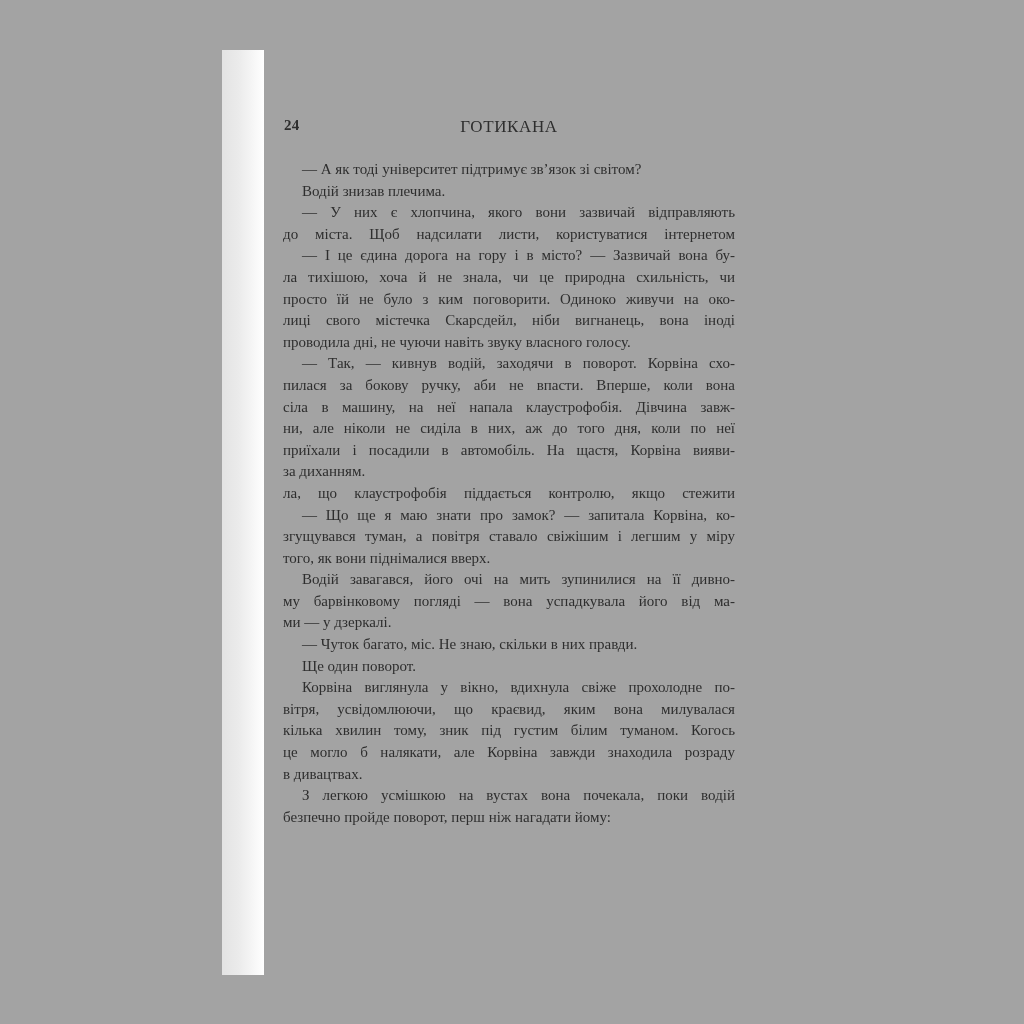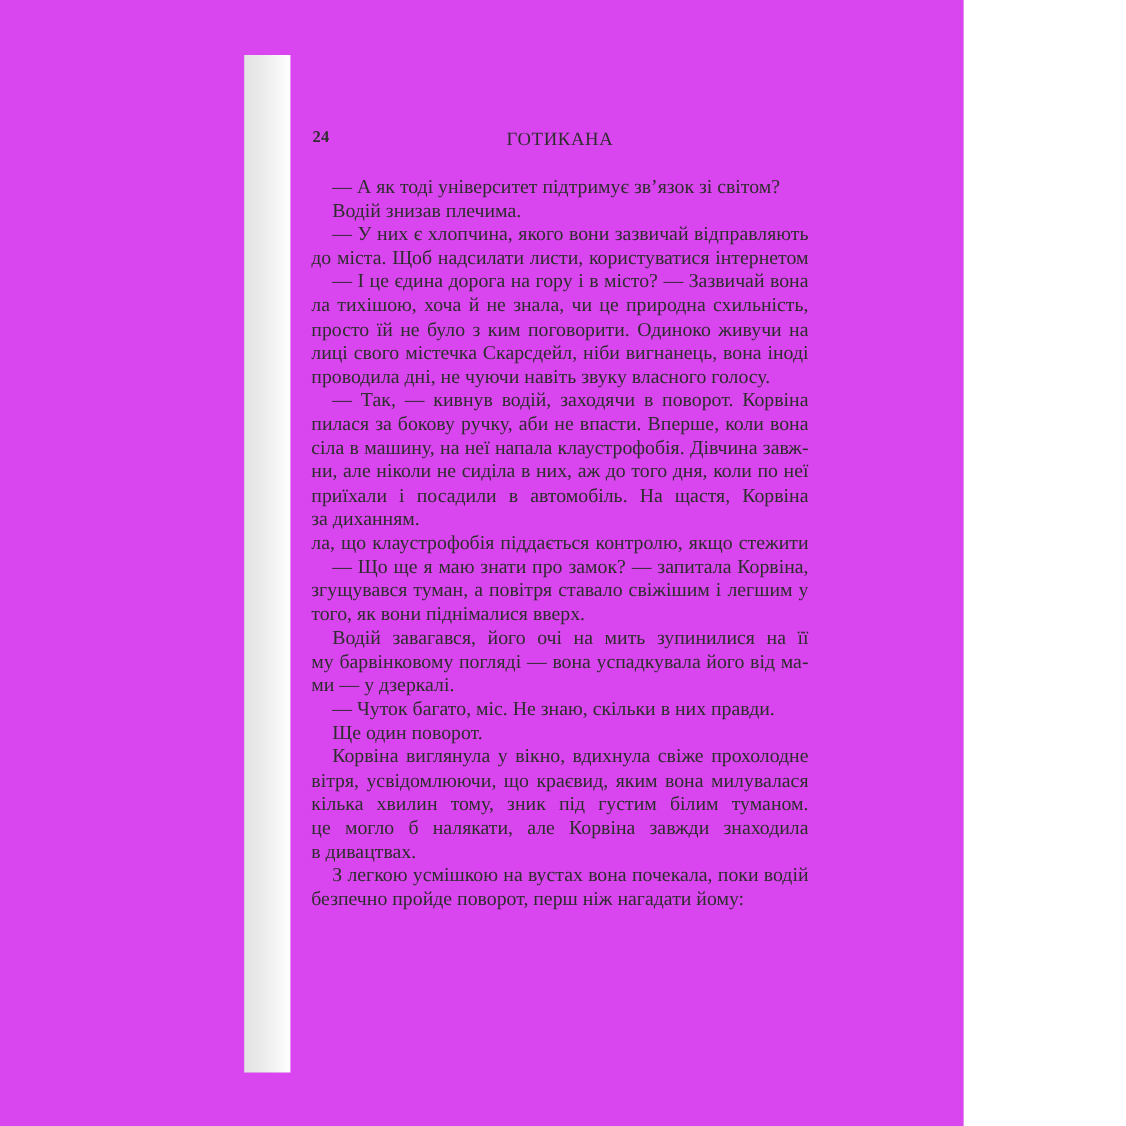--- a/index.html
+++ b/index.html
@@ -5,24 +5,24 @@
   html, body {
     margin: 0;
     padding: 0;
     width: 1024px;
     height: 1024px;
     background: #ffffff;
     font-family: "Liberation Serif", "DejaVu Serif", serif;
   }
   .canvas {
     position: relative;
-    width: 876px;
+    width: 1024px;
     height: 1024px;
     overflow: hidden;
-    background: #d946ef;
+    background: #a3a3a3;
   }
   .page-edge-shadow {
     position: absolute;
     left: 222px;
     top: 50px;
     width: 42px;
     height: 925px;
     background: linear-gradient(to right, #e3e3e3 0%, #ebebeb 40%, #ffffff 100%);
   }
   .page-header {
@@ -49,21 +49,21 @@
     text-align: center;
     font-size: 17px;
     letter-spacing: 0.6px;
   }
   .text-block {
     position: absolute;
     left: 283px;
     top: 159px;
     width: 452px;
     color: #2e2e2e;
-    font-size: 18px;
+    font-size: 15px;
   }
   .line {
     height: 21.6px;
     line-height: 21.6px;
     overflow: hidden;
     text-align: justify;
     text-align-last: justify;
     white-space: normal;
   }
   .line.last {

